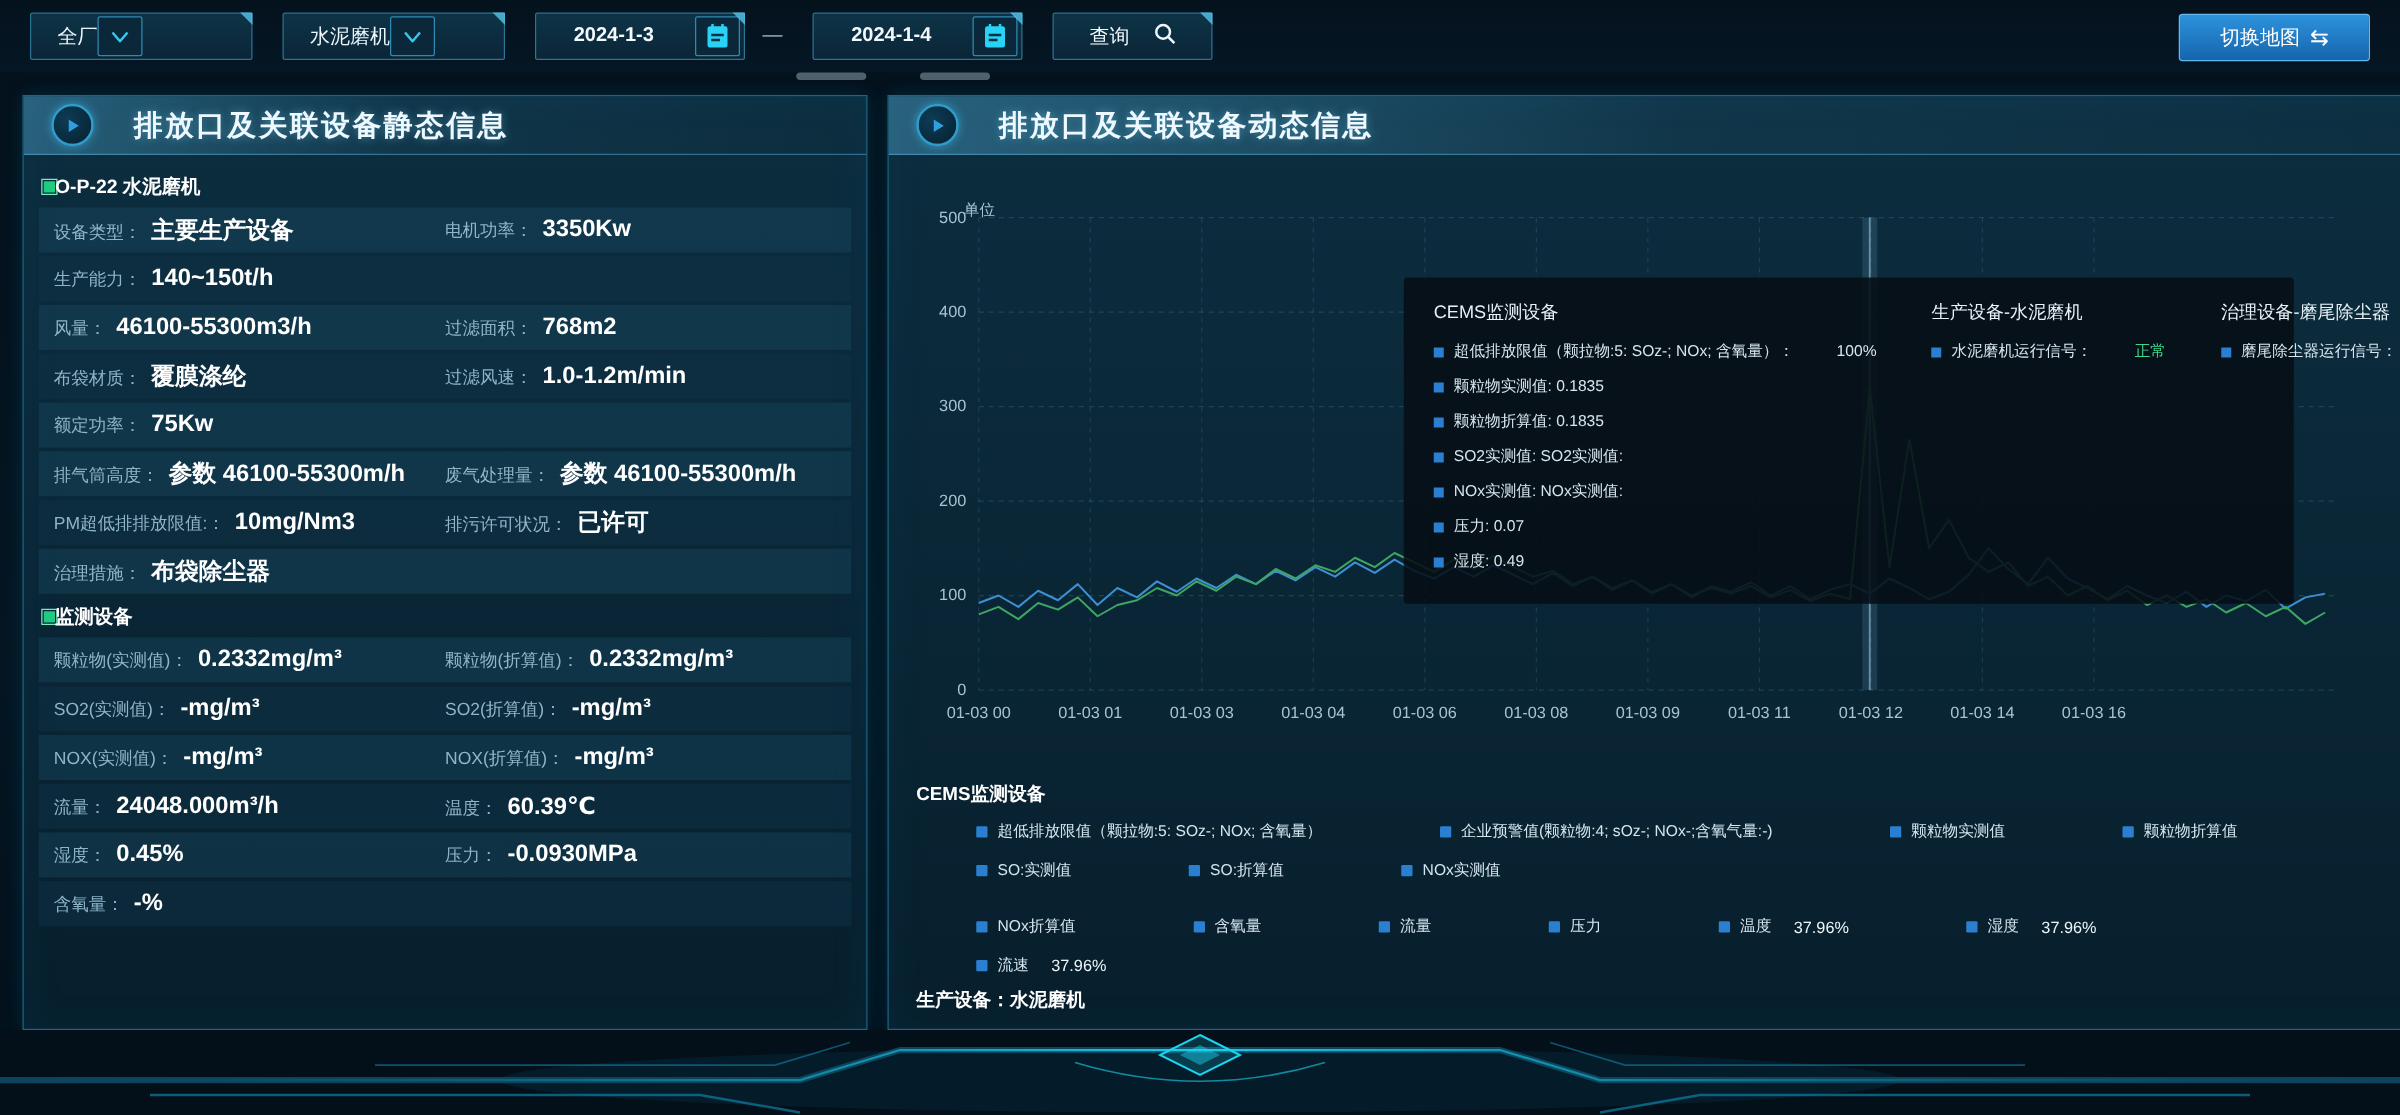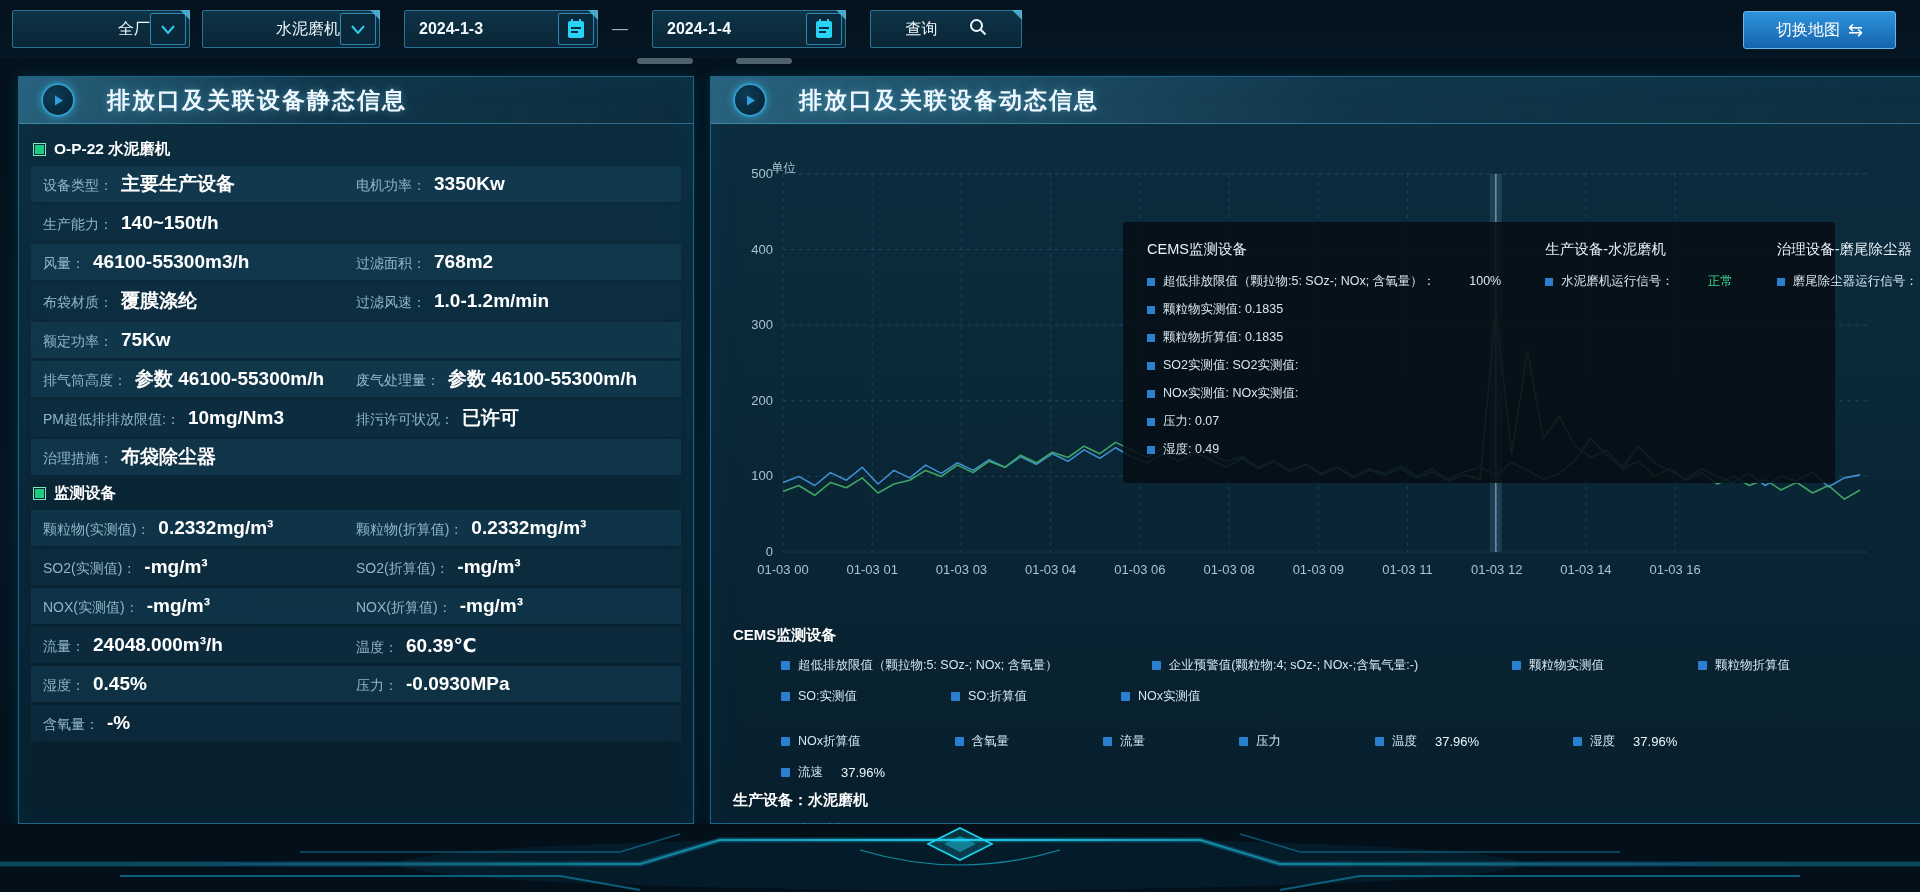--- a/index.html
+++ b/index.html
@@ -8,30 +8,30 @@
        background:linear-gradient(180deg,#03111b 0%,#041622 60%,#02101a 100%);}
 
   
   .topbar{position:absolute;left:0;top:0;width:100%;height:58px;display:flex;align-items:center;
           background:linear-gradient(180deg,#04121d,#051624);}
   .tb-item{position:relative;height:38px;display:flex;align-items:center;margin-left:24px;
            background:linear-gradient(180deg,#0e3347,#0a2637);
            border:1px solid #2a7596;border-radius:2px;box-sizing:border-box;}
   .tb-item:before{content:"";position:absolute;right:-1px;top:-1px;border-style:solid;
            border-width:0 10px 10px 0;border-color:transparent #58c4e8 transparent transparent;opacity:.8;}
-  .select-box{width:178px;justify-content:flex-end;padding-left:3px;margin-left:12px;}
+  .select-box{width:178px;justify-content:flex-start;padding-left:21px;}
   .select-box .txt{font-size:16px;color:#eaf6fb;}
   .chev-btn{width:34px;height:30px;margin-right:3px;display:flex;align-items:center;justify-content:center;
             background:rgba(10,40,58,.9);border:1px solid #2f89b4;border-radius:2px;}
-  .date-box{width:194px;justify-content:space-between;padding-left:14px;}
+  .date-box{width:168px;justify-content:space-between;padding-left:30px;}
   .date-box .txt{font-size:16px;font-weight:bold;color:#f2f8fb;}
   .cal-btn{width:34px;height:30px;margin-right:3px;display:flex;align-items:center;justify-content:center;
            background:rgba(10,40,58,.9);border:1px solid #2f89b4;border-radius:2px;}
   .date-sep{margin-left:14px;color:#9db8c6;font-size:16px;}
-  .query-box{width:152px;justify-content:space-around;padding:0 19px;cursor:pointer;}
+  .query-box{width:128px;justify-content:space-around;padding:0 19px;cursor:pointer;}
   .query-box .txt{font-size:16px;color:#f2f8fb;}
   .switch-map{position:absolute;right:24px;top:11px;height:36px;padding:0 32px;display:flex;align-items:center;gap:8px;
               background:linear-gradient(180deg,#2d93dc,#1565ad);border:1px solid #63b9ef;border-radius:3px;
               font-size:16px;color:#fff;cursor:pointer;}
   .scroll-thumb{position:absolute;top:58px;height:6px;width:56px;border-radius:3px;background:rgba(170,195,208,.45);}
 
   
   .panel{position:absolute;top:76px;height:748px;box-sizing:border-box;
          background:linear-gradient(180deg,rgba(13,48,66,.92),rgba(8,32,46,.92));
          border:1px solid #1d6586;box-shadow:0 0 14px rgba(0,160,220,.18), inset 0 0 30px rgba(0,90,140,.12);}
@@ -42,21 +42,21 @@
             border-bottom:1px solid rgba(90,190,230,.45);}
   .panel-hd .title{font-size:23px;font-weight:bold;letter-spacing:2px;color:#eef8ff;
             text-shadow:0 0 8px rgba(120,220,255,.45);}
   .back-link{position:absolute;right:16px;top:14px;font-size:14px;color:#cfe2ec;cursor:pointer;}
   .play-ico{width:30px;height:30px;border-radius:50%;background:radial-gradient(circle at 35% 35%,#0d3c55,#062030);
             border:2px solid #2f9ccb;display:flex;align-items:center;justify-content:center;
             box-shadow:0 0 8px rgba(60,190,240,.6);}
 
   
   .lp-body{padding:8px 12px 0 12px;}
-  .sec-h{display:flex;align-items:center;gap:10px;height:30px;margin:2px 0 2px 4px;}
+  .sec-h{display:flex;align-items:center;height:30px;margin:2px 0 2px 4px;}
   .sec-h .bullet{width:9px;height:9px;background:#1ecb80;outline:1px solid #7fe8c0;outline-offset:1px;}
   .sec-h .sec-title{font-size:15.5px;font-weight:bold;color:#fff;}
   .info-row{display:flex;align-items:center;background:rgba(26,74,100,.40);margin-bottom:3px;
             min-height:36px;padding:0 12px;}
   .info-row.alt{background:rgba(15,50,70,.52);}
   .cell{flex:1 1 50%;display:flex;align-items:baseline;gap:8px;min-width:0;}
   .cell .lbl{color:#8fb5c8;font-size:14px;white-space:nowrap;}
   .cell .val{color:#fff;font-size:19px;font-weight:bold;white-space:nowrap;}
 
   

